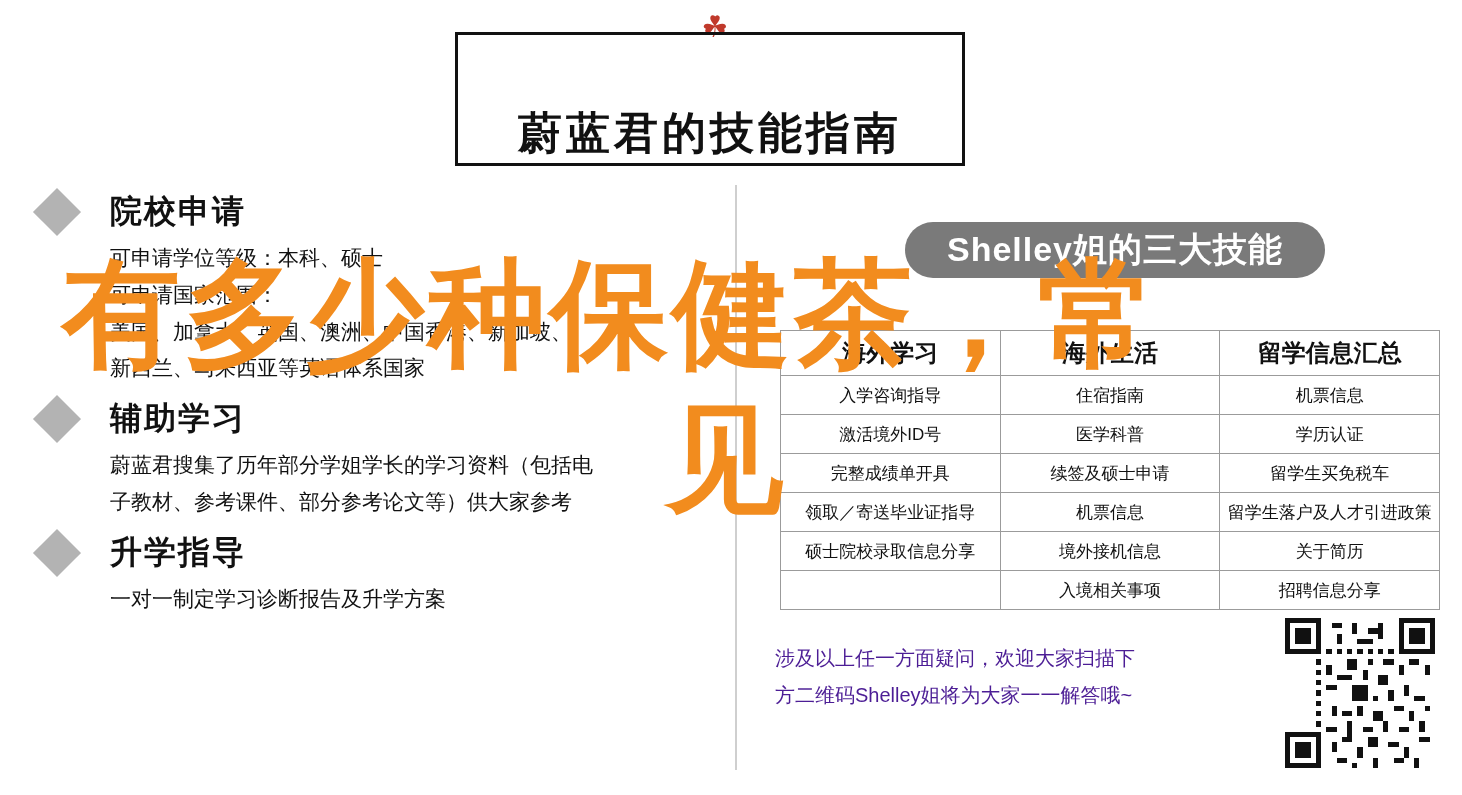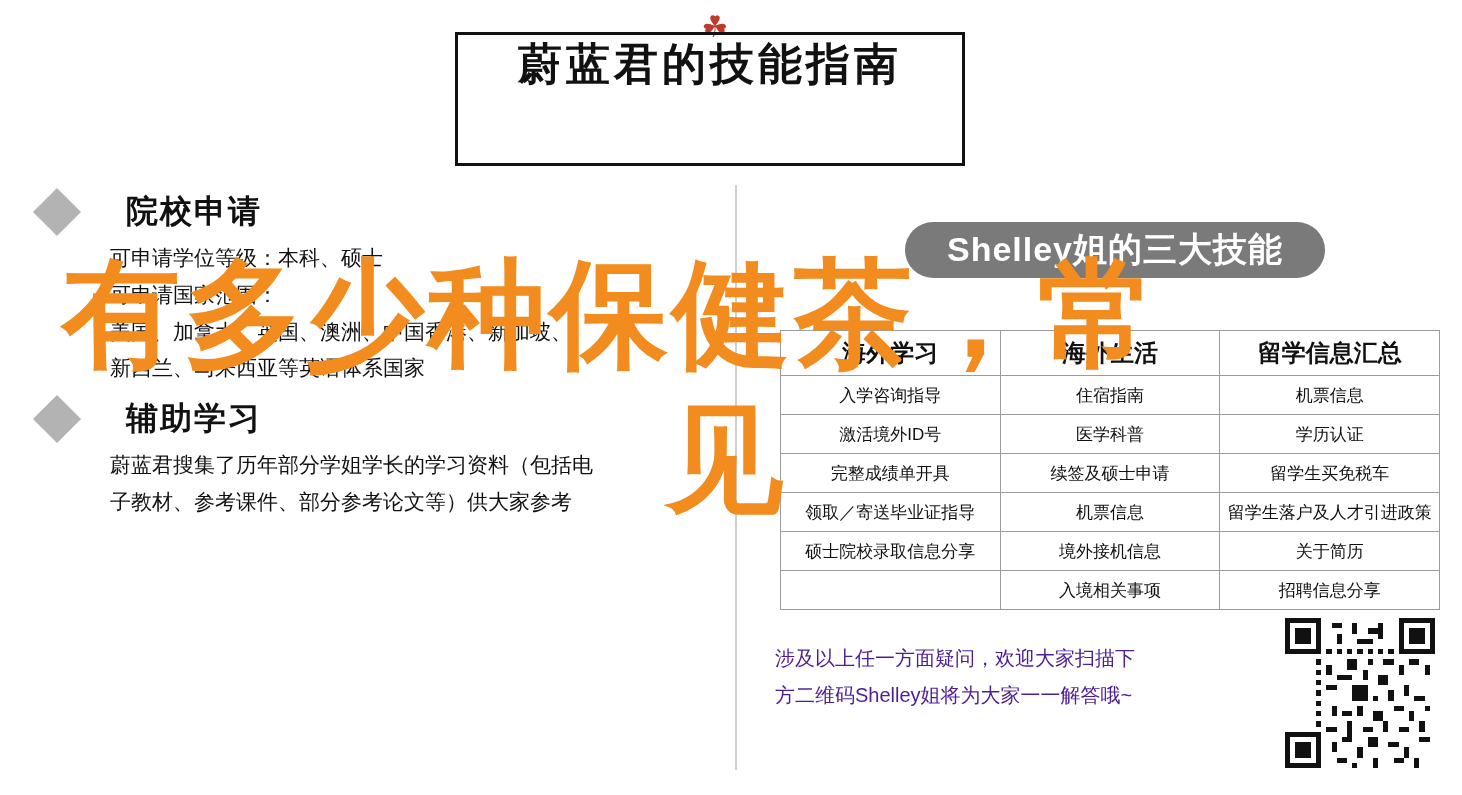--- a/index.html
+++ b/index.html
@@ -22,21 +22,21 @@
   
   #title-box {
     position: absolute;
     left: 455px;
     top: 32px;
     width: 510px;
     height: 134px;
     border: 3px solid #111;
     box-sizing: border-box;
     display: flex;
-    align-items: flex-start;
+    align-items: flex-end;
     justify-content: center;
   }
   #title-text {
     font-size: 44px;
     font-weight: bold;
     letter-spacing: 4px;
     color: #111;
     white-space: nowrap;
   }
   #title-ornament {
@@ -73,21 +73,21 @@
     background: #b3b3b3;
     transform: rotate(45deg);
     flex: 0 0 auto;
     margin-left: 12px;
   }
   .section-title {
     font-size: 32px;
     font-weight: bold;
     letter-spacing: 2px;
     color: #111;
-    margin-left: 36px;
+    margin-left: 20px;
   }
   .section-body {
     font-size: 21px;
     line-height: 1.75;
     color: #111;
     padding-left: 82px;
     padding-right: 10px;
   }
   .section-body p { margin: 0; }
 
@@ -228,20 +228,29 @@
       <div class="section-head">
         <span class="diamond"></span>
         <span class="section-title">辅助学习</span>
       </div>
       <div class="section-body">
         <p>蔚蓝君搜集了历年部分学姐学长的学习资料（包括电</p>
         <p>子教材、参考课件、部分参考论文等）供大家参考</p>
       </div>
     </div>
 
+    <div class="section">
+      <div class="section-head">
+        <span class="diamond"></span>
+        <span class="section-title">升学指导</span>
+      </div>
+      <div class="section-body">
+        <p>一对一制定学习诊断报告及升学方案</p>
+      </div>
+    </div>
 
   </div>
 
   <div id="divider"></div>
 
   <div id="pill">
     <span id="pill-text">Shelley姐的三大技能</span>
   </div>
 
   <table id="skills-table">

